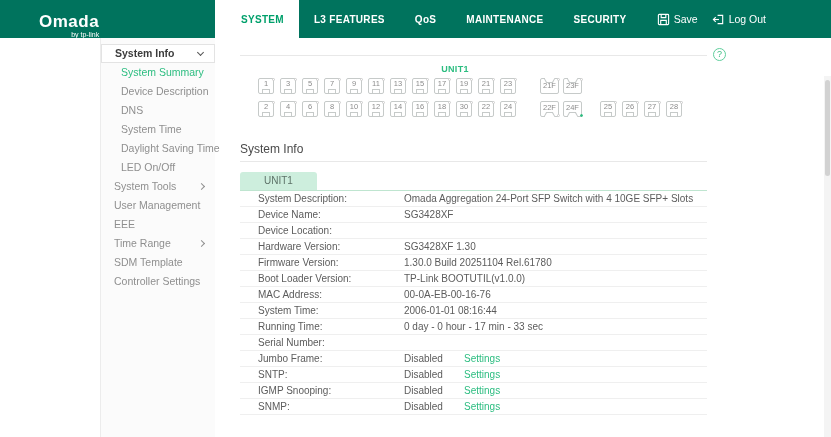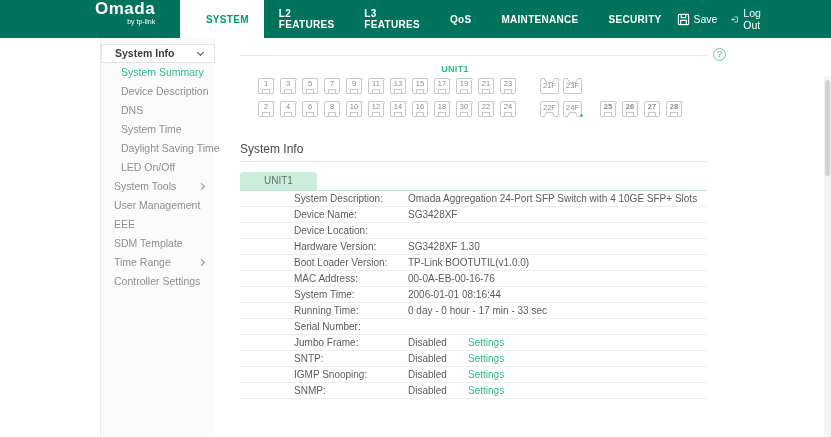--- a/index.html
+++ b/index.html
@@ -1,21 +1,21 @@
 <!DOCTYPE html>
 <html><head>
 <meta charset="utf-8">
 <style>
   * { box-sizing: border-box; margin: 0; padding: 0; }
   html,body { width:831px; height:437px; overflow:hidden; background:#fff;
     font-family:"Liberation Sans", sans-serif; }
 
   
   .header { height:38px; background:#00735d; display:flex; align-items:stretch; position:relative; }
-  .logo-wrap { width:215px; display:flex; align-items:flex-start; padding-left:95px; }
+  .logo-wrap { width:215px; display:flex; align-items:flex-end; padding-left:39px; }
   .logo { color:#fff; text-align:right; line-height:1; }
   .logo .t { font-size:17px; font-weight:bold; letter-spacing:.5px; display:block; }
   .logo .s { font-size:7px; display:block; margin-top:1px; }
   .tabs { display:flex; align-items:stretch; }
   .tab { color:#fff; font-size:10px; font-weight:bold; letter-spacing:.3px;
     display:flex; align-items:center; padding:0 15px; cursor:pointer; }
   .tab.active { background:#fff; color:#00a06b;padding-left:26px; }
   .hdr-actions { margin-left:auto; margin-right:65px; display:flex; align-items:center; gap:14px; }
   .hdr-btn { display:flex; align-items:center; gap:4px; color:#fff; font-size:10.5px; cursor:pointer; }
 
@@ -45,21 +45,21 @@
   .section-title { font-size:12px; color:#4a4a4a; line-height:14px; }
   .section-rule { border:none; border-top:1px solid #e8e8e8; width:467px; margin-top:5px; }
 
   
   .unit-label { width:430px; text-align:center; color:#2cbd80; font-size:9px;
     font-weight:bold; margin-top:6px; line-height:14px; letter-spacing:.3px; }
   .port-area { margin-left:18px; margin-top:2px; }
   .port-row { display:flex; align-items:flex-start; height:17px; margin-bottom:6px; }
   .port-group { display:flex; }
   .port-group + .port-group { margin-left:24px; }
-  .port-group:nth-child(3) { margin-left:18px;font-weight:bold; }
+  .port-group:nth-child(3) { margin-left:18px; }
   .port { position:relative; width:16px; height:16px; border:1px solid #c6cac9; border-radius:2px;
     background:#fff; font-size:7.5px; color:#8b8b8b; text-align:center; cursor:pointer; flex:none; }
   .port + .port { margin-left:6px; }
   .port.sfp-up, .port.sfp-dn { width:19px; }
   .port.sfp-up + .port, .port.sfp-dn + .port { margin-left:4px; }
   .port .pnum { display:block; line-height:8px; margin-top:1px; }
   .port.rj45 .jack { position:absolute; left:50%; bottom:0; transform:translateX(-50%);
     width:8px; height:4px; border:1px solid #c6cac9; border-bottom:none; background:#fff; }
   .port .led { position:absolute; top:-1px; right:-2px; width:3px; height:3px;
     border:1px solid #cccccc; border-radius:50%; background:#fff; }
@@ -77,42 +77,41 @@
   .port.led-on .led { background:#2cbd80; border-color:#2cbd80; }
 
   
   .si-title { margin-top:24px; }
   .unit-tab-row { width:467px; border-bottom:1px solid #bfe5d0; margin-top:8px; }
   .unit-tab { display:inline-block; background:#cdeedd; color:#5d7268; font-size:10px;
     padding:0 24px; height:18px; line-height:18px; border-radius:3px 3px 0 0; cursor:pointer; }
   .info-table { width:467px; }
   .info-row { display:flex; align-items:center; height:16px; border-bottom:1px solid #efefef;
     padding-left:18px; font-size:10px; color:#5c5c5c; white-space:nowrap; }
-  .info-label { width:114px; flex:none;margin-left:36px; }
-  .info-value { min-width:60px; }
+  .info-label { width:114px; flex:none; }
+  .info-value { min-width:60px;margin-left:32px; }
   .info-link { color:#2cbd80; text-decoration:none; cursor:pointer; }
 
   
   .scrollbar { position:absolute; right:0; top:38px; width:7px; height:399px; background:#f4f4f4; }
   .scroll-thumb { position:absolute; top:4px; left:1px; width:5px; height:96px;
     background:#d2d2d2; border-radius:3px; cursor:pointer; }
 </style>
 </head>
 <body>
 
 <div class="header">
   <div class="logo-wrap">
     <div class="logo">
       <span class="t">Omada</span>
       <span class="s">by tp-link</span>
     </div>
   </div>
   <div class="tabs">
       <div class="tab active">SYSTEM</div>
-      <div class="tab">L2 FEATURES</div>
       <div class="tab">L3 FEATURES</div>
       <div class="tab">QoS</div>
       <div class="tab">MAINTENANCE</div>
       <div class="tab">SECURITY</div>
     </div>
   <div class="hdr-actions">
     <div class="hdr-btn">
       <svg width="13" height="13" viewBox="0 0 14 14" fill="none" stroke="#fff" stroke-width="1.2">
           <rect x="1.5" y="1.5" width="11" height="11" rx="1"></rect>
           <path d="M4.5 1.5v3.5h5V1.5"></path>
@@ -159,25 +158,25 @@
         <span>System Tools</span>
         <span class="chev right"></span>
       </div>
       <div class="side-item top">
         <span>User Management</span>
       </div>
       <div class="side-item top">
         <span>EEE</span>
       </div>
       <div class="side-item top">
-        <span>SDM Template</span>
-      </div>
-      <div class="side-item top">
         <span>Time Range</span>
         <span class="chev right"></span>
+      </div>
+      <div class="side-item top">
+        <span>SDM Template</span>
       </div>
       <div class="side-item top">
         <span>Controller Settings</span>
       </div>
     </div>
 
   <div class="main">
     <div class="help-btn">?</div>
 
     <hr class="section-rule">
@@ -375,20 +374,24 @@
         </div>
         <div class="info-row">
           <span class="info-label">Device Location:</span>
           <span class="info-value"></span>
         </div>
         <div class="info-row">
           <span class="info-label">Hardware Version:</span>
           <span class="info-value">SG3428XF 1.30</span>
         </div>
         <div class="info-row">
+          <span class="info-label">Firmware Version:</span>
+          <span class="info-value">1.30.0 Build 20251104 Rel.61780</span>
+        </div>
+        <div class="info-row">
           <span class="info-label">Boot Loader Version:</span>
           <span class="info-value">TP-Link BOOTUTIL(v1.0.0)</span>
         </div>
         <div class="info-row">
           <span class="info-label">MAC Address:</span>
           <span class="info-value">00-0A-EB-00-16-76</span>
         </div>
         <div class="info-row">
           <span class="info-label">System Time:</span>
           <span class="info-value">2006-01-01 08:16:44</span>

